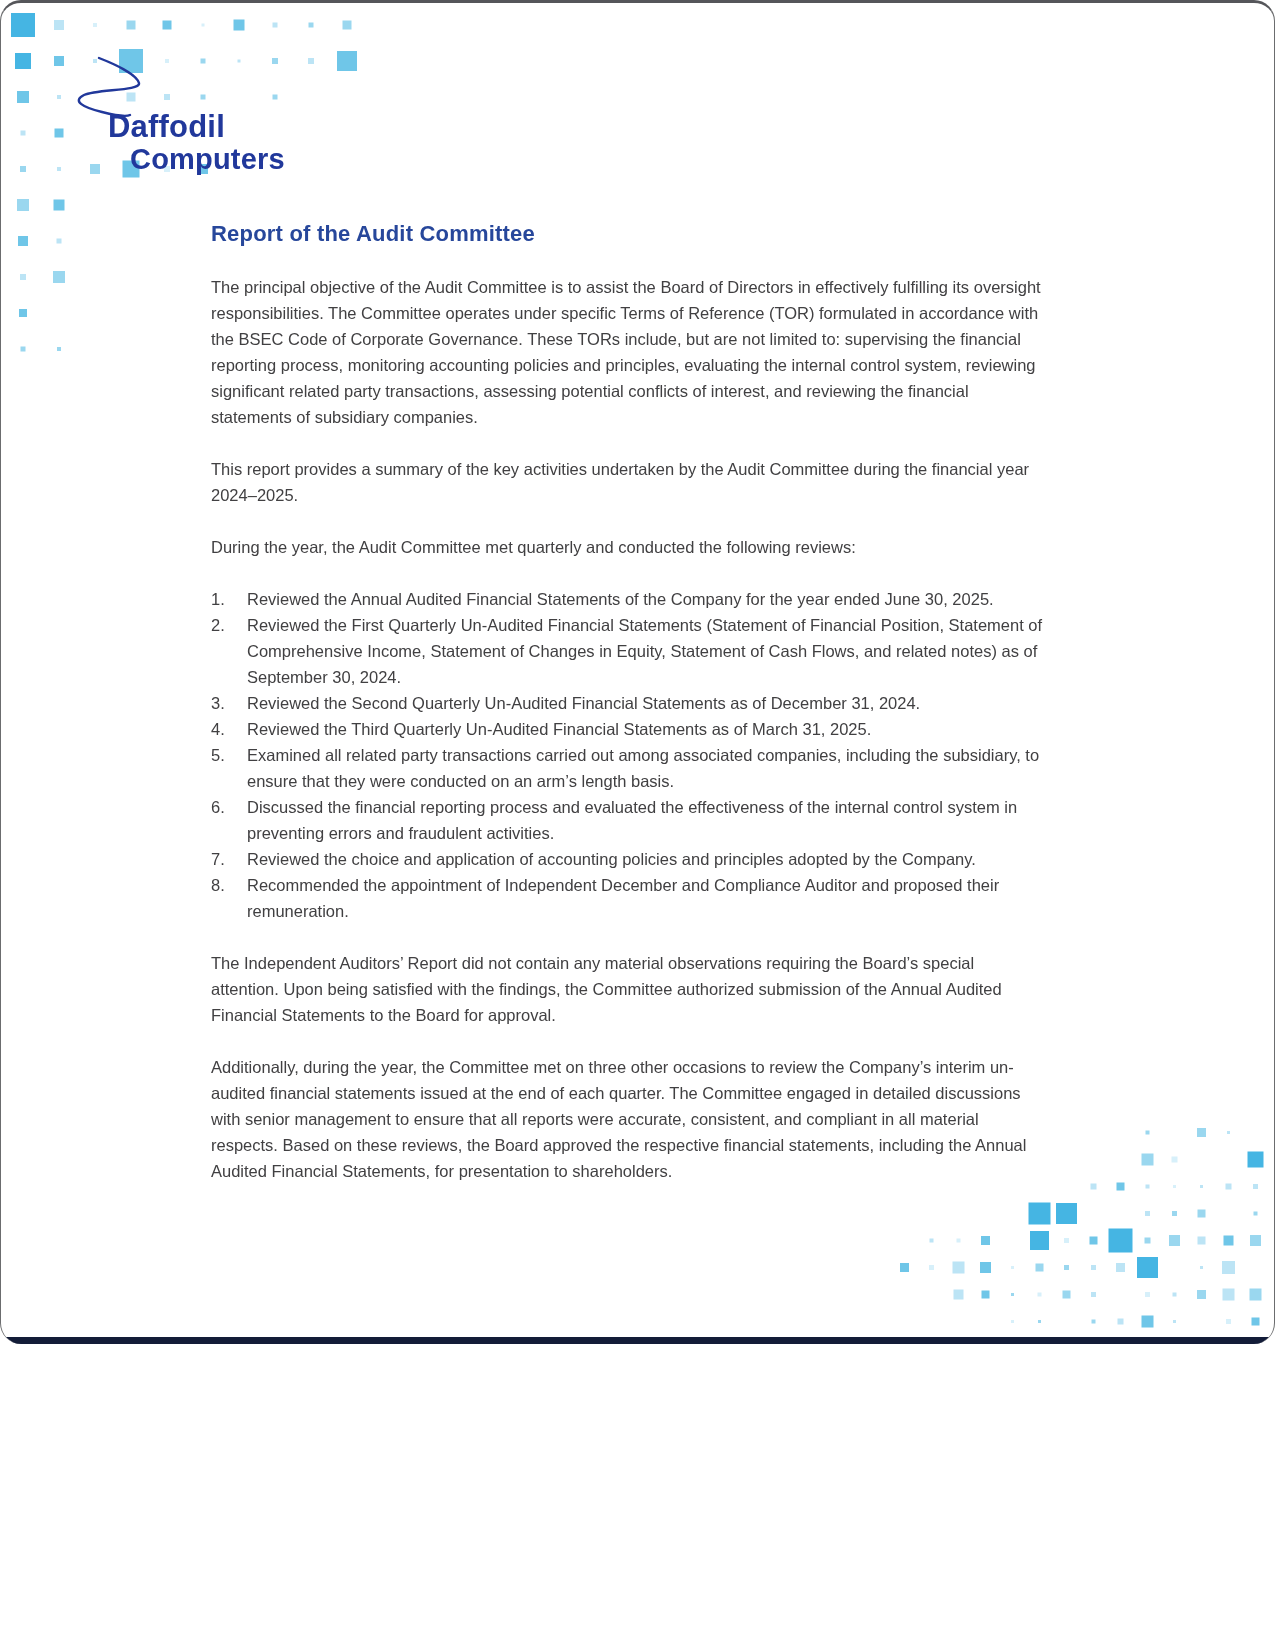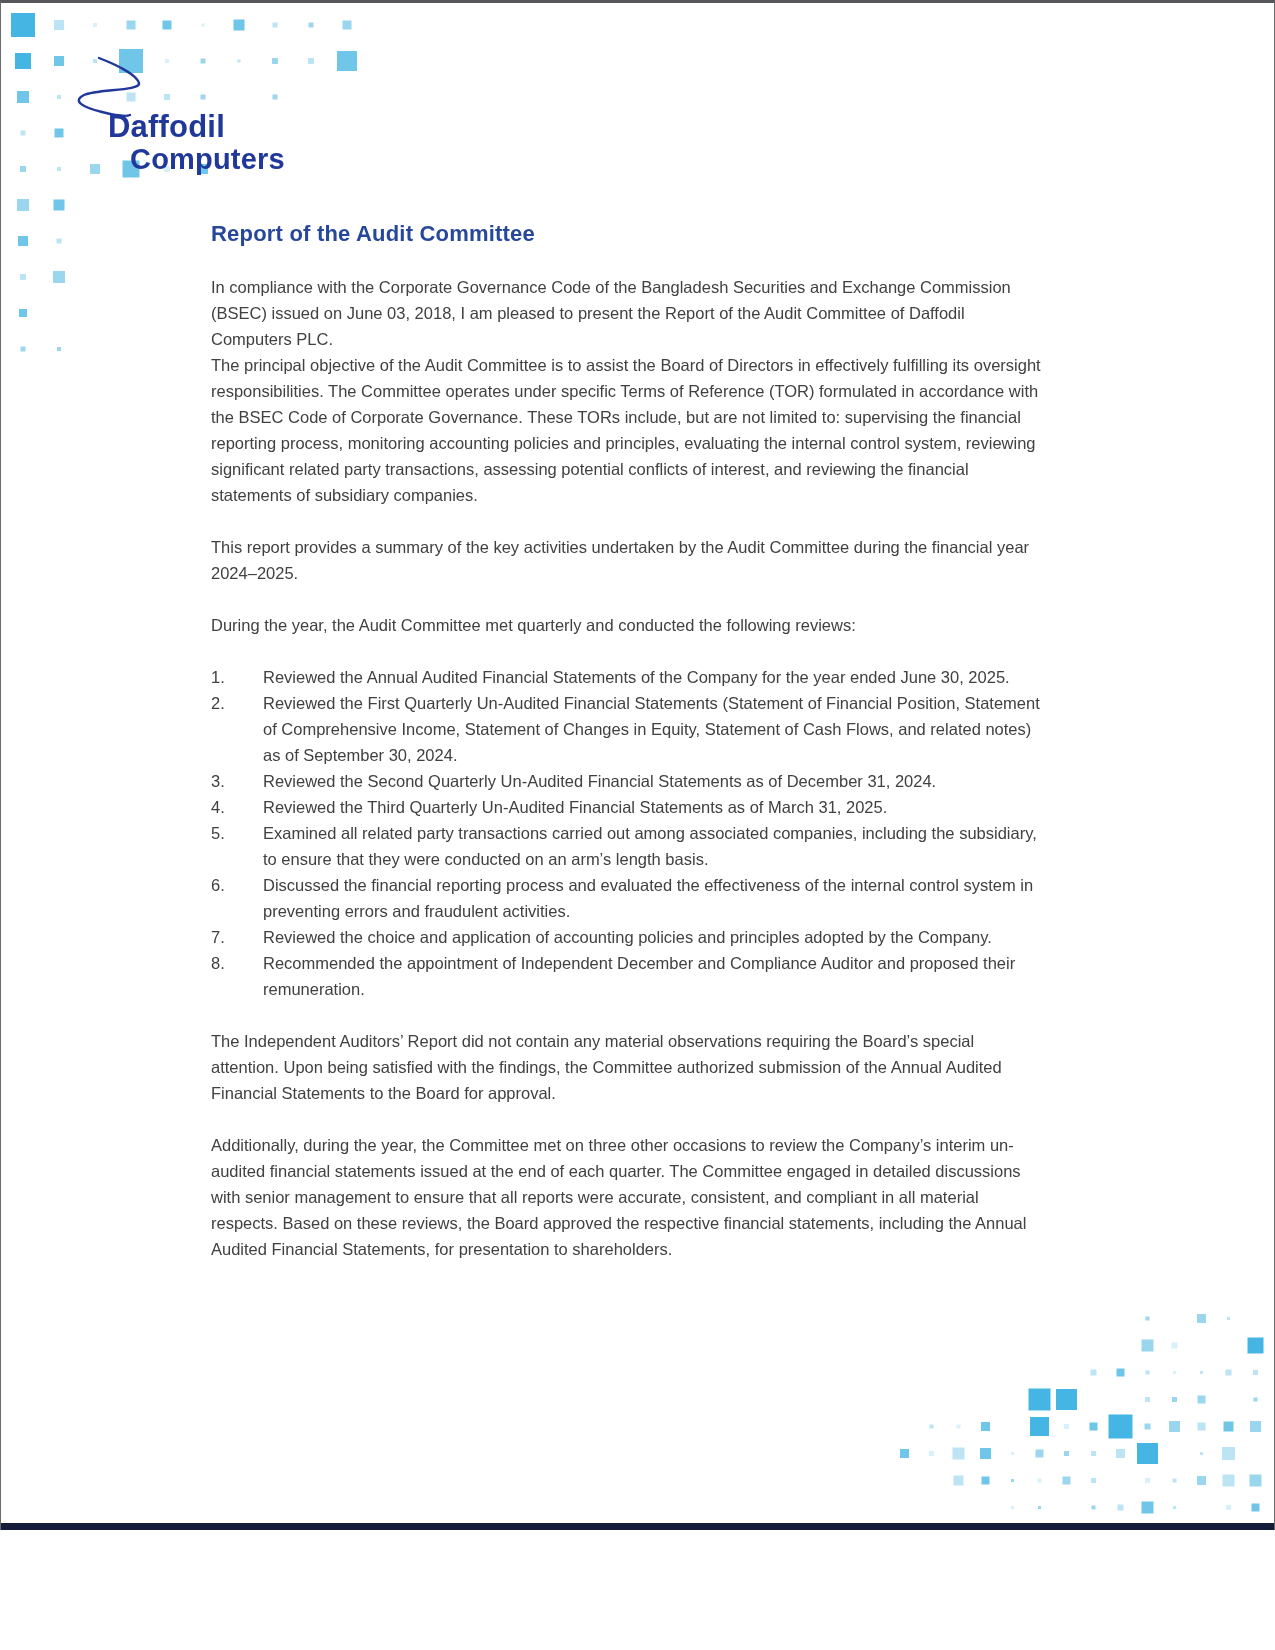--- a/index.html
+++ b/index.html
@@ -1,25 +1,26 @@
 <!DOCTYPE html>
 <html><head>
 <meta charset="utf-8">
 <style>
   html,body{margin:0;padding:0;background:#ffffff;}
   .page{
     position:relative;
-    width:1275px;height:1530px;
+    width:1275px;height:1344px;
     background:#ffffff;
     overflow:hidden;
     font-family:"Liberation Sans", sans-serif;
     border-top:3px solid #55565a;
     border-left:1.5px solid #6b6c6e;
     border-right:1.5px solid #6b6c6e;
     box-sizing:border-box;
+    border-radius:21px;
   }
   .bottom-bar{
     position:absolute;left:0;right:0;bottom:0;height:7px;
     background:#131c38;
   }
   
   .mosaic-tl{position:absolute;left:4px;top:4px;width:368px;height:368px;}
   .mosaic-br{position:absolute;right:2px;bottom:7px;width:410px;height:220px;}
   .logo-swoosh{position:absolute;left:70px;top:50px;width:80px;height:70px;}
   .logo{
@@ -38,21 +39,21 @@
   .content h1,.content h2{
     color:#27479b;font-size:22px;font-weight:700;
     letter-spacing:0.2px;margin:0 0 27px 0;
   }
   .content h2{margin-top:6px;margin-bottom:29px;}
   .content p{margin:0 0 26px 0;}
   .content p.no-gap{margin-bottom:0;}
   .olist{margin:0 0 26px 0;}
   .oli{display:flex;}
   .onum{flex:none;width:36px;}
-  .otext{flex:1;margin-left:16px;}
+  .otext{flex:1;}
 
   
   .footer{
     position:absolute;left:110px;top:1551px;width:972px;
     display:flex;align-items:center;
   }
   .pagenum{
     font-size:24px;font-weight:700;color:#9da0a4;letter-spacing:1px;
     margin-right:20px;
   }
@@ -123,21 +124,20 @@
   </svg>
 
   <div class="logo">
     <div class="l1">Daffodil</div>
     <div class="l2">Computers</div>
   </div>
 
   <main class="content">
     <h1>Report of the Audit Committee</h1>
 
-    <p class="no-gap">In compliance with the Corporate Governance Code of the Bangladesh Securities and Exchange Commission (BSEC) issued on June 03, 2018, I am pleased to present the Report of the Audit Committee of Daffodil Computers PLC.</p>
     <p>The principal objective of the Audit Committee is to assist the Board of Directors in effectively fulfilling its oversight responsibilities. The Committee operates under specific Terms of Reference (TOR) formulated in accordance with the BSEC Code of Corporate Governance. These TORs include, but are not limited to: supervising the financial reporting process, monitoring accounting policies and principles, evaluating the internal control system, reviewing significant related party transactions, assessing potential conflicts of interest, and reviewing the financial statements of subsidiary companies.</p>
     <p>This report provides a summary of the key activities undertaken by the Audit Committee during the financial year 2024–2025.</p>
 
 
     <p>During the year, the Audit Committee met quarterly and conducted the following reviews:</p>
 
     <div class="olist">
       <div class="oli">
         <span class="onum">1.</span>
         <span class="otext">Reviewed the Annual Audited Financial Statements of the Company for the year ended June 30, 2025.</span>

